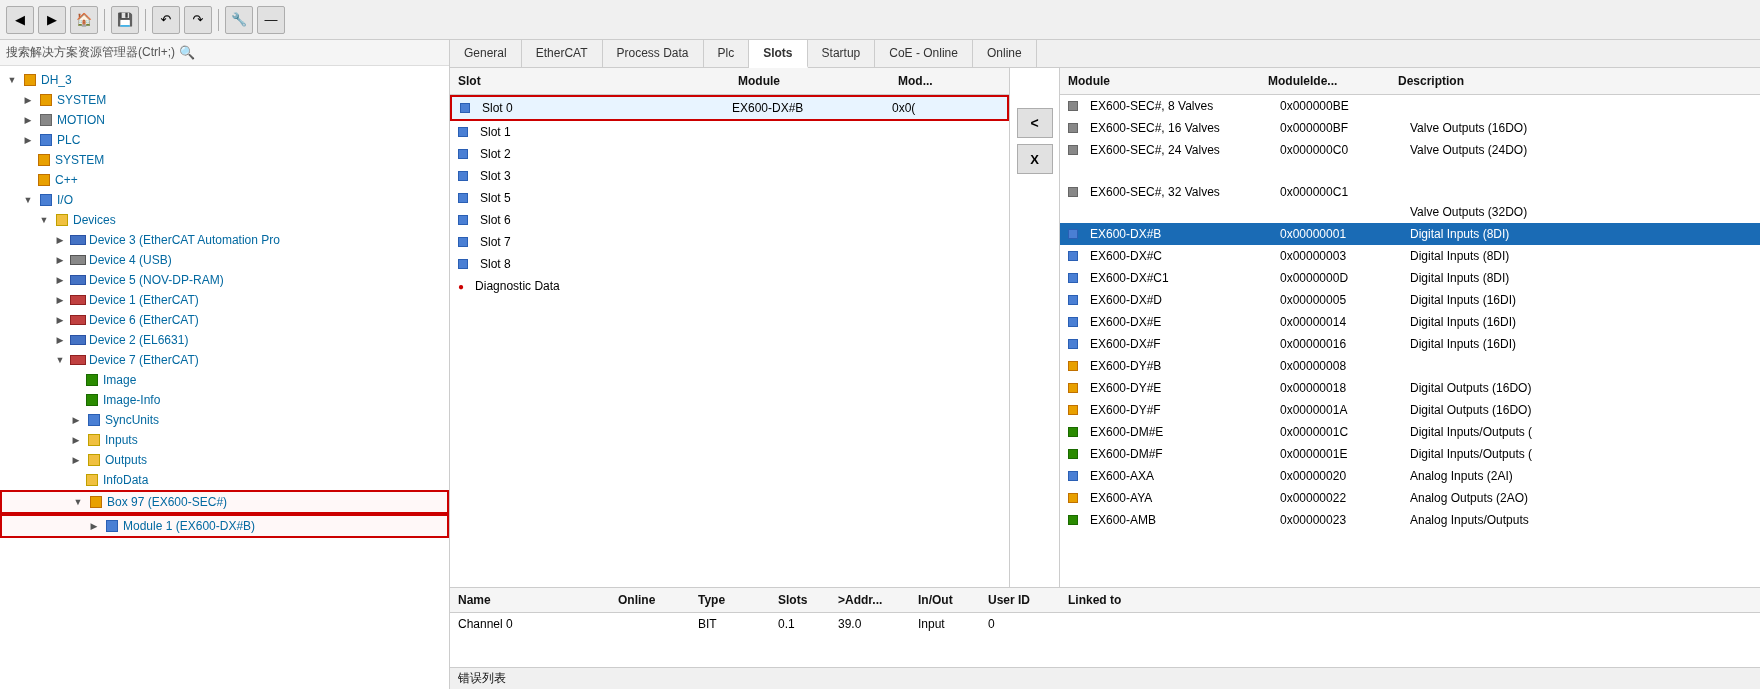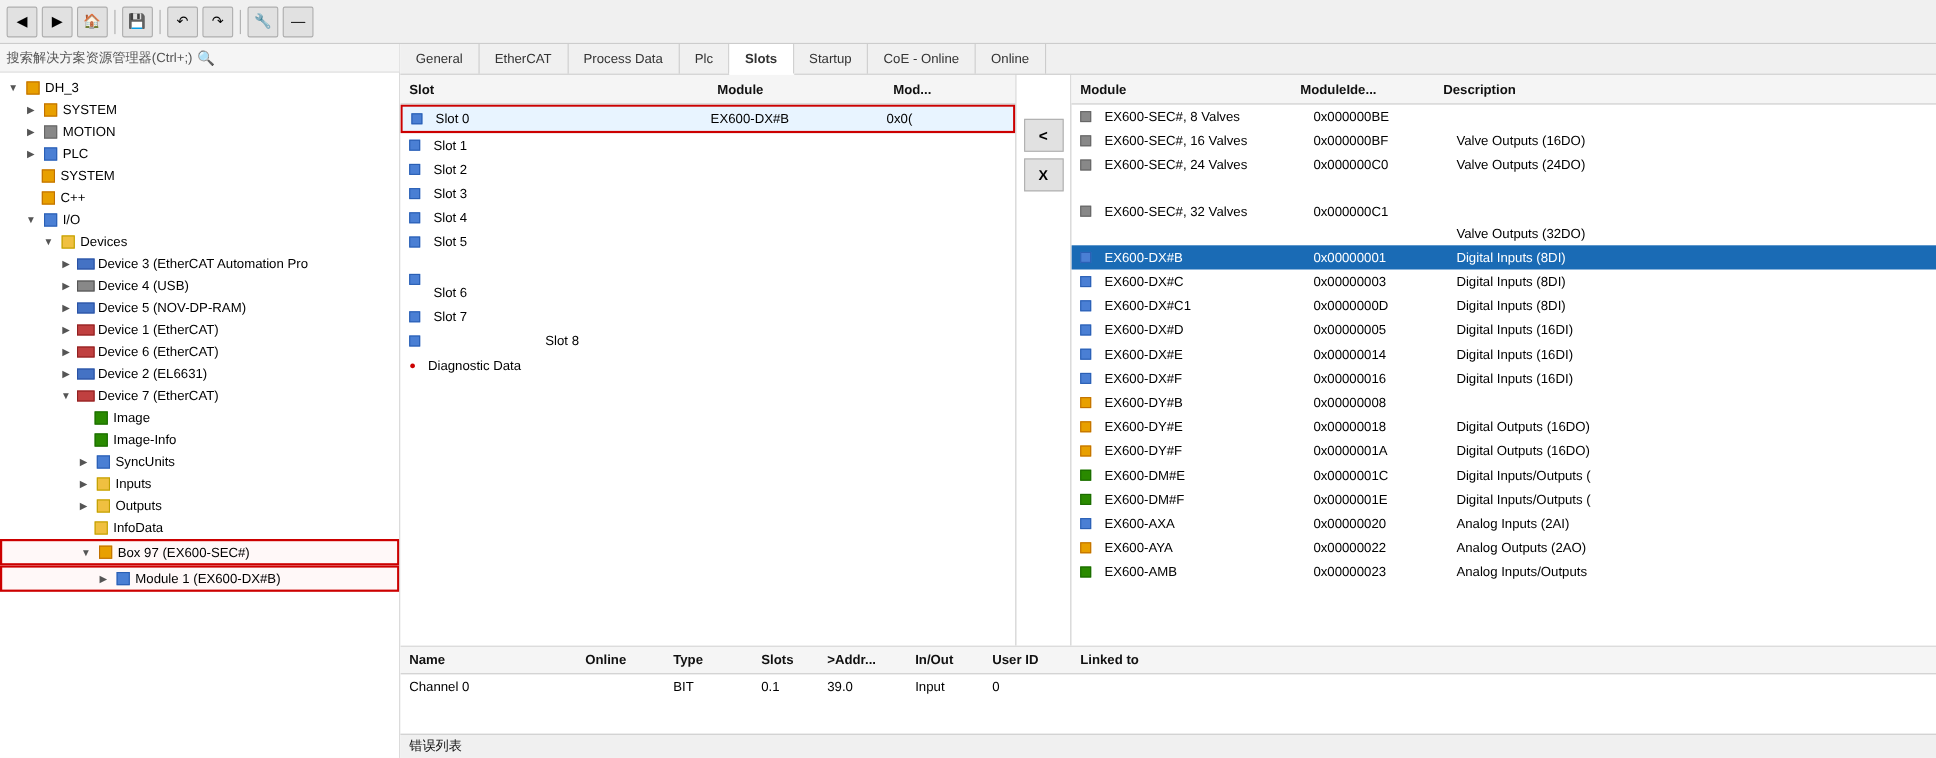--- a/index.html
+++ b/index.html
@@ -7,28 +7,28 @@
 
     
     .toolbar { height: 40px; background: #f0f0f0; border-bottom: 1px solid #ccc; display: flex; align-items: center; padding: 0 6px; gap: 4px; }
     .toolbar-btn { width: 28px; height: 28px; background: #e1e1e1; border: 1px solid #adadad; border-radius: 2px; display: flex; align-items: center; justify-content: center; cursor: pointer; font-size: 13px; }
     .toolbar-sep { width: 1px; height: 22px; background: #adadad; margin: 0 2px; }
 
     
     .main { display: flex; flex: 1; overflow: hidden; }
 
     
-    .left-panel { width: 364px; display: flex; flex-direction: column; border-right: 1px solid #ccc; background: #fff; }
+    .left-panel { width: 450px; display: flex; flex-direction: column; border-right: 1px solid #ccc; background: #fff; }
     .search-bar { display: flex; align-items: center; background: #f5f5f5; border-bottom: 1px solid #ddd; padding: 4px 6px; gap: 4px; }
     .search-label { color: #555; font-size: 12px; }
     .search-icon { color: #555; font-size: 13px; }
     .tree-area { flex: 1; overflow-y: auto; padding: 4px 0; }
     .tree-item { display: flex; align-items: center; padding: 2px 4px; cursor: pointer; white-space: nowrap; }
     .tree-toggle { width: 16px; height: 16px; display: flex; align-items: center; justify-content: center; color: #555; font-size: 10px; cursor: pointer; flex-shrink: 0; }
-    .tree-label { font-size: 12px; color: #000000; }
+    .tree-label { font-size: 12px; color: #0369a1; }
 
     
     .tree-area::-webkit-scrollbar { width: 10px; }
     .tree-area::-webkit-scrollbar-track { background: #f0f0f0; }
     .tree-area::-webkit-scrollbar-thumb { background: #c0c0c0; border: 1px solid #999; }
 
     
     .right-panel { flex: 1; display: flex; flex-direction: column; background: #fff; }
 
     
@@ -326,53 +326,45 @@
                   <span style="width: 10px; height: 10px; background: rgb(74, 127, 212); border: 1px solid rgb(42, 95, 180); display: inline-block; margin-right: 4px;"></span>
                 </span>
                 <span class="slot-cell" style="width: 250px;">Slot 3</span>
                 <span class="slot-cell" style="width: 160px;"></span>
                 <span class="slot-cell" style="width: 60px;"></span>
               </div>
               <div class="slot-row">
                 <span style="display: inline-flex; align-items: center; padding-left: 8px;">
                   <span style="width: 10px; height: 10px; background: rgb(74, 127, 212); border: 1px solid rgb(42, 95, 180); display: inline-block; margin-right: 4px;"></span>
                 </span>
-                <span class="slot-cell" style="width: 250px;">Slot 4</span>
-                <span class="slot-cell" style="width: 160px;"></span>
-                <span class="slot-cell" style="width: 60px;"></span>
-              </div>
-              <div class="slot-row">
-                <span style="display: inline-flex; align-items: center; padding-left: 8px;">
-                  <span style="width: 10px; height: 10px; background: rgb(74, 127, 212); border: 1px solid rgb(42, 95, 180); display: inline-block; margin-right: 4px;"></span>
-                </span>
                 <span class="slot-cell" style="width: 250px;">Slot 5</span>
                 <span class="slot-cell" style="width: 160px;"></span>
                 <span class="slot-cell" style="width: 60px;"></span>
               </div>
               <div class="slot-row">
                 <span style="display: inline-flex; align-items: center; padding-left: 8px;">
                   <span style="width: 10px; height: 10px; background: rgb(74, 127, 212); border: 1px solid rgb(42, 95, 180); display: inline-block; margin-right: 4px;"></span>
                 </span>
-                <span class="slot-cell" style="width: 250px; margin-top: 24px;">Slot 6</span>
+                <span class="slot-cell" style="width: 250px;">Slot 6</span>
                 <span class="slot-cell" style="width: 160px;"></span>
                 <span class="slot-cell" style="width: 60px;"></span>
               </div>
               <div class="slot-row">
                 <span style="display: inline-flex; align-items: center; padding-left: 8px;">
                   <span style="width: 10px; height: 10px; background: rgb(74, 127, 212); border: 1px solid rgb(42, 95, 180); display: inline-block; margin-right: 4px;"></span>
                 </span>
                 <span class="slot-cell" style="width: 250px;">Slot 7</span>
                 <span class="slot-cell" style="width: 160px;"></span>
                 <span class="slot-cell" style="width: 60px;"></span>
               </div>
               <div class="slot-row">
                 <span style="display: inline-flex; align-items: center; padding-left: 8px;">
                   <span style="width: 10px; height: 10px; background: rgb(74, 127, 212); border: 1px solid rgb(42, 95, 180); display: inline-block; margin-right: 4px;"></span>
                 </span>
-                <span class="slot-cell" style="width: 250px; text-align: center;">Slot 8</span>
+                <span class="slot-cell" style="width: 250px;">Slot 8</span>
                 <span class="slot-cell" style="width: 160px;"></span>
                 <span class="slot-cell" style="width: 60px;"></span>
               </div>
               <div class="slot-row">
                 <span style="display: inline-flex; align-items: center; padding-left: 8px;">
                   <span class="red-dot" style="color: rgb(204, 0, 0); font-size: 10px;">●</span>
                 </span>
                 <span class="slot-cell" style="width: 250px;">Diagnostic Data</span>
                 <span class="slot-cell" style="width: 160px;"></span>
                 <span class="slot-cell" style="width: 60px;"></span>

